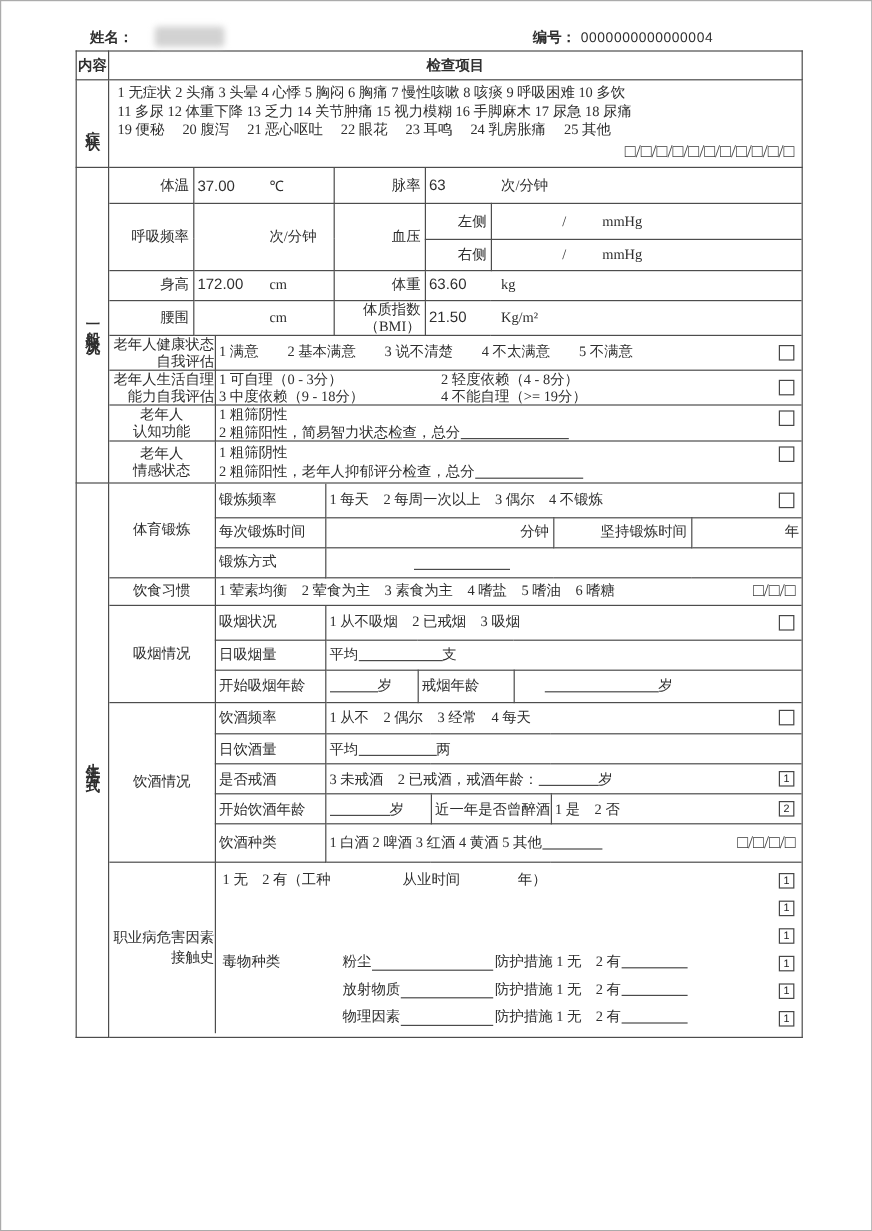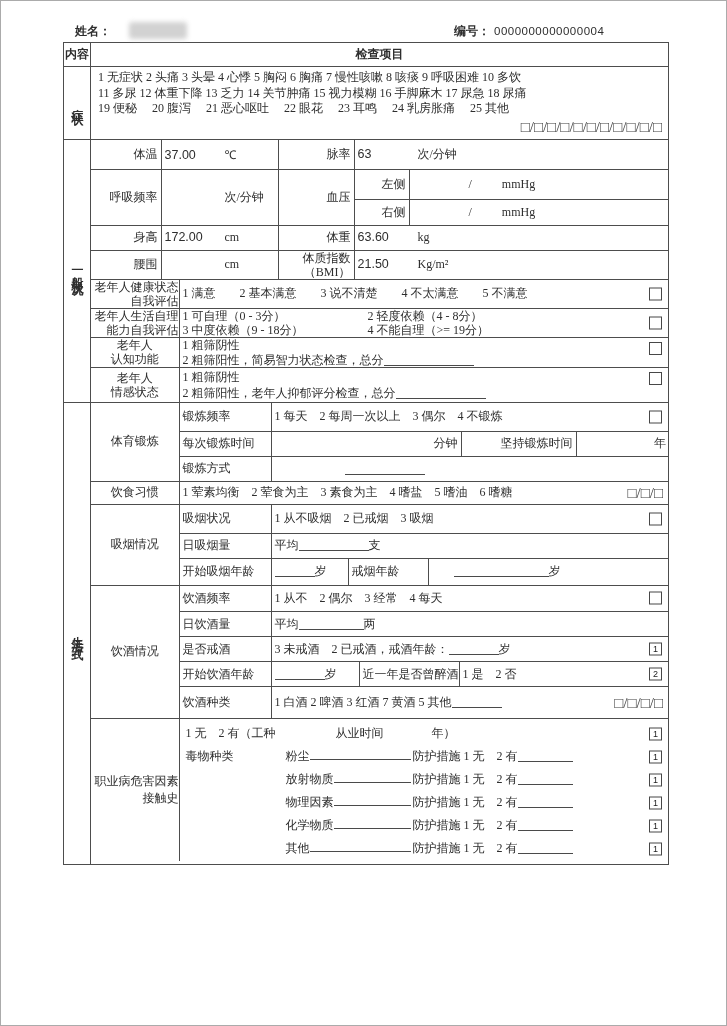--- a/index.html
+++ b/index.html
@@ -7,21 +7,21 @@
     position:relative; width:727px; height:1026px; margin:0 auto;
     background:#ffffff; border:1px solid #ababab; box-sizing:border-box;
     font-family:"Liberation Serif", serif; color:#2e2e2e; font-size:12px;
     overflow:hidden;
   }
   .title { margin-top:40px; text-align:center; font-size:20px; font-weight:bold; letter-spacing:3px; color:#1f1f1f; }
   .name-line { position:relative; height:22px; margin-top:20px; }
   .name-line .lbl { font-weight:bold; }
   .name-label { position:absolute; left:74px; top:2px; }
   .name-blur { position:absolute; left:128px; top:1px; width:58px; height:17px; background:#d2d2d2; border-radius:3px; filter:blur(2.5px); }
-  .code-group { position:absolute; left:453px; top:2px; }
+  .code-group { position:absolute; left:443px; top:2px; }
   .code-value { font-family:"Liberation Sans", sans-serif; font-size:11.5px; letter-spacing:.5px; margin-left:4px; }
   table { border-collapse:collapse; table-layout:fixed; }
   td { position:relative; vertical-align:middle; font-size:12px; overflow:hidden; }
   .tblA { width:605px; margin:6px 0 0 62px; }
   .tblA td { border:1px solid #4d4d4d; height:24px; text-align:center; }
   .tblA td.left { text-align:left; padding-left:7px; font-weight:600; }
   .date-blur { display:inline-block; width:36px; height:13px; background:#cdcdcd; border-radius:2px; filter:blur(2px); vertical-align:-2px; margin:0 1px; }
   .main { width:605px; margin:-1px 0 0 62px; }
   .main > tbody > tr > td { border:1px solid #4d4d4d; }
   .hdr { font-weight:bold; text-align:center; }
@@ -47,21 +47,21 @@
   .cb.top { top:4px; transform:none; }
   .boxgroup { font-size:15px; color:#3c3c3c; letter-spacing:0; white-space:nowrap; }
   .sym-cell { padding:3px 4px 2px 7px; vertical-align:top; }
   .sym-line { line-height:15.5px; }
   .sym-boxes { text-align:right; margin-top:2px; padding-right:2px; }
   .rgt-boxes { position:absolute; right:6px; top:50%; transform:translateY(-50%); }
   .two-line { line-height:14px; }
   .occ-cell { vertical-align:top; padding:3px 0 0 0 !important; }
   .occ-line { position:relative; height:23px; line-height:23px; padding-left:6px; white-space:nowrap; }
   .tox { display:inline-block; width:100px; }
-  .subwrap { display:inline-flex; width:127px; vertical-align:bottom; align-items:flex-start; }
+  .subwrap { display:inline-flex; width:127px; vertical-align:bottom; align-items:flex-end;margin-top:45px; }
   .subwrap .fill { flex:1; border-bottom:1px solid #4a4a4a; height:14px; margin:0 2px 4px 0; }
   .opt2 { display:inline-block; width:185px; }
 </style>
 </head>
 <body>
 
 <div class="page">
 
 
   <div class="name-line">
@@ -270,21 +270,21 @@
                 <td class="lpad" colspan="3"><span>3 未戒酒　2 已戒酒，戒酒年龄：</span><span class="blank w50"></span><span>岁</span><span class="cb">1</span></td>
               </tr>
               <tr style="height:25px">
                 <td class="lpad">开始饮酒年龄</td>
                 <td class="lpad"><span class="blank w50"></span><span>岁</span></td>
                 <td class="c bl" style="padding:0">近一年是否曾醉酒</td>
                 <td class="lpad"><span>1 是　2 否</span><span class="cb">2</span></td>
               </tr>
               <tr style="height:32px">
                 <td class="lpad">饮酒种类</td>
-                <td class="lpad" colspan="3"><span>1 白酒 2 啤酒 3 红酒 7 黄酒 5 其他</span><span class="blank w50"></span><span class="rgt-boxes boxgroup">□/□/□/□</span></td>
+                <td class="lpad" colspan="3"><span>1 白酒 2 啤酒 3 红酒 4 黄酒 5 其他</span><span class="blank w50"></span><span class="rgt-boxes boxgroup">□/□/□/□</span></td>
               </tr>
             </tbody>
           </table>
 
           <table class="band last">
             <colgroup>
                 <col style="width:88px">
                 <col style="width:490px">
               </colgroup>
             <tbody>

